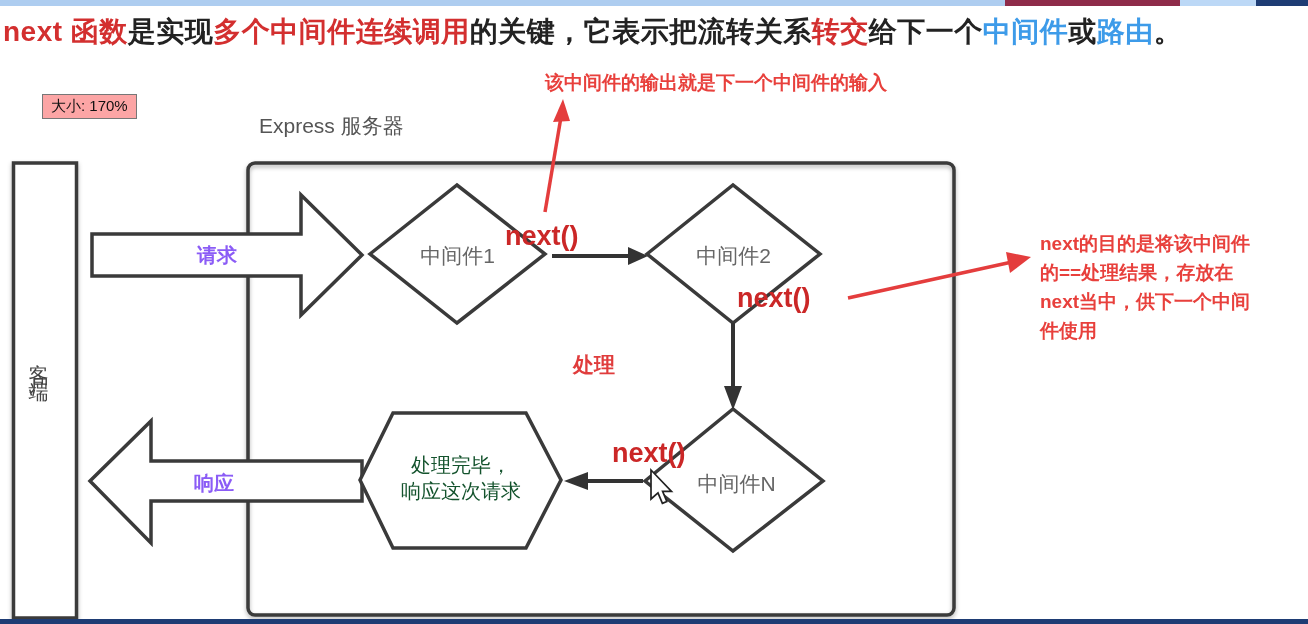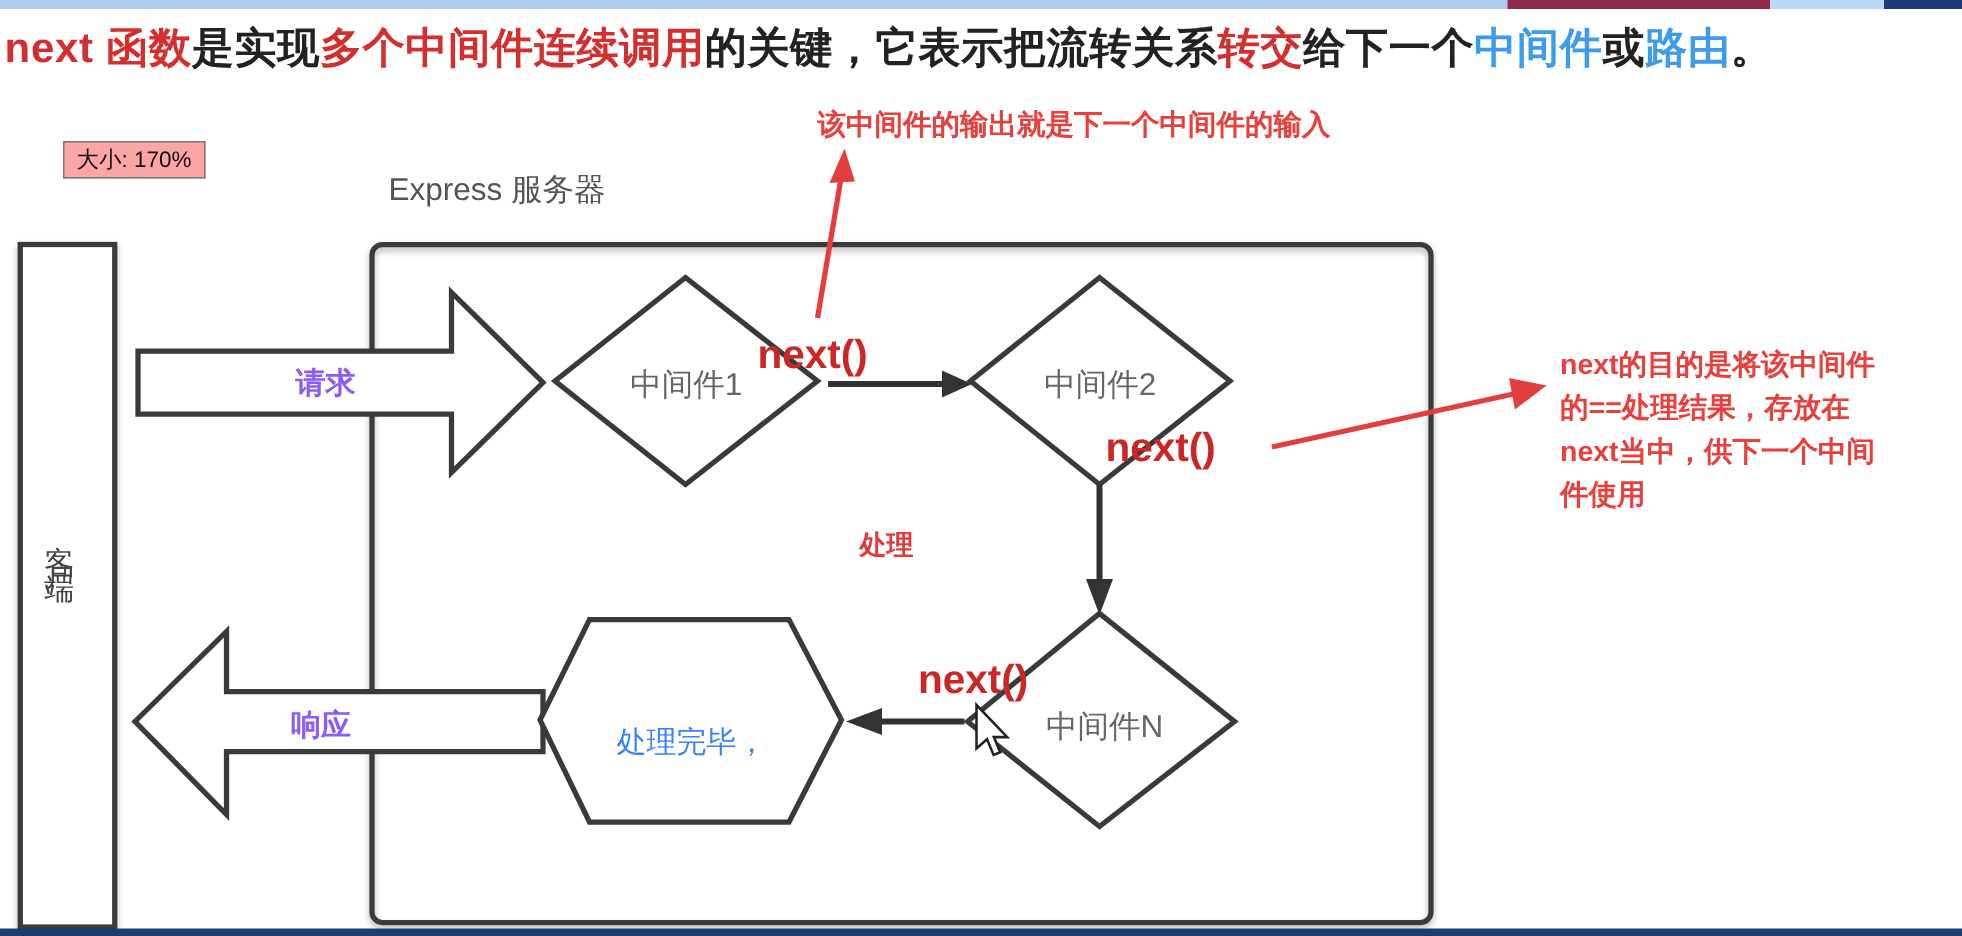--- a/index.html
+++ b/index.html
@@ -38,22 +38,22 @@
   .lbl-request{left:197px;top:242px;}
   .lbl-response{left:194px;top:470px;}
   .lbl-node{font-size:21px;text-align:center;color:#666;}
   .lbl-mw1{left:370px;top:242px;width:175px;}
   .lbl-mw2{left:647px;top:242px;width:173px;}
   .lbl-mwN{left:650px;top:470px;width:173px;}
   .lbl-next{position:absolute;color:#cb2727;font-weight:bold;font-size:27px;}
   .lbl-next1{left:505px;top:221px;}
   .lbl-next2{left:737px;top:283px;}
   .lbl-next3{left:612px;top:438px;}
-  .lbl-process{left:573px;top:351px;font-size:18px;color:#e03c3c;font-weight:bold;}
-  .lbl-hex{left:371px;top:452px;width:180px;font-size:20px;color:#3b82f6;text-align:center;margin-top:29px;}
+  .lbl-process{left:573px;top:351px;font-size:21px;color:#e03c3c;font-weight:bold;}
+  .lbl-hex{left:371px;top:452px;width:180px;font-size:20px;color:#14532d;text-align:center;}
   .lbl-hex2{top:478px;}
 
   svg{position:absolute;left:0;top:0;}
 </style>
 </head>
 <body>
 
 <div class="screen">
 
   <div class="topbar">
@@ -121,15 +121,16 @@
   <div class="lbl lbl-red lbl-request">请求</div>
   <div class="lbl lbl-red lbl-response">响应</div>
   <div class="lbl lbl-node lbl-mw1">中间件1</div>
   <div class="lbl lbl-node lbl-mw2">中间件2</div>
   <div class="lbl lbl-node lbl-mwN">中间件N</div>
   <div class="lbl-next lbl-next1">next()</div>
   <div class="lbl-next lbl-next2">next()</div>
   <div class="lbl-next lbl-next3">next()</div>
   <div class="lbl lbl-process">处理</div>
   <div class="lbl lbl-hex">处理完毕，</div>
+  <div class="lbl lbl-hex lbl-hex2">响应这次请求</div>
 
   <div class="bottombar"></div>
 </div>
 
 </body></html>

